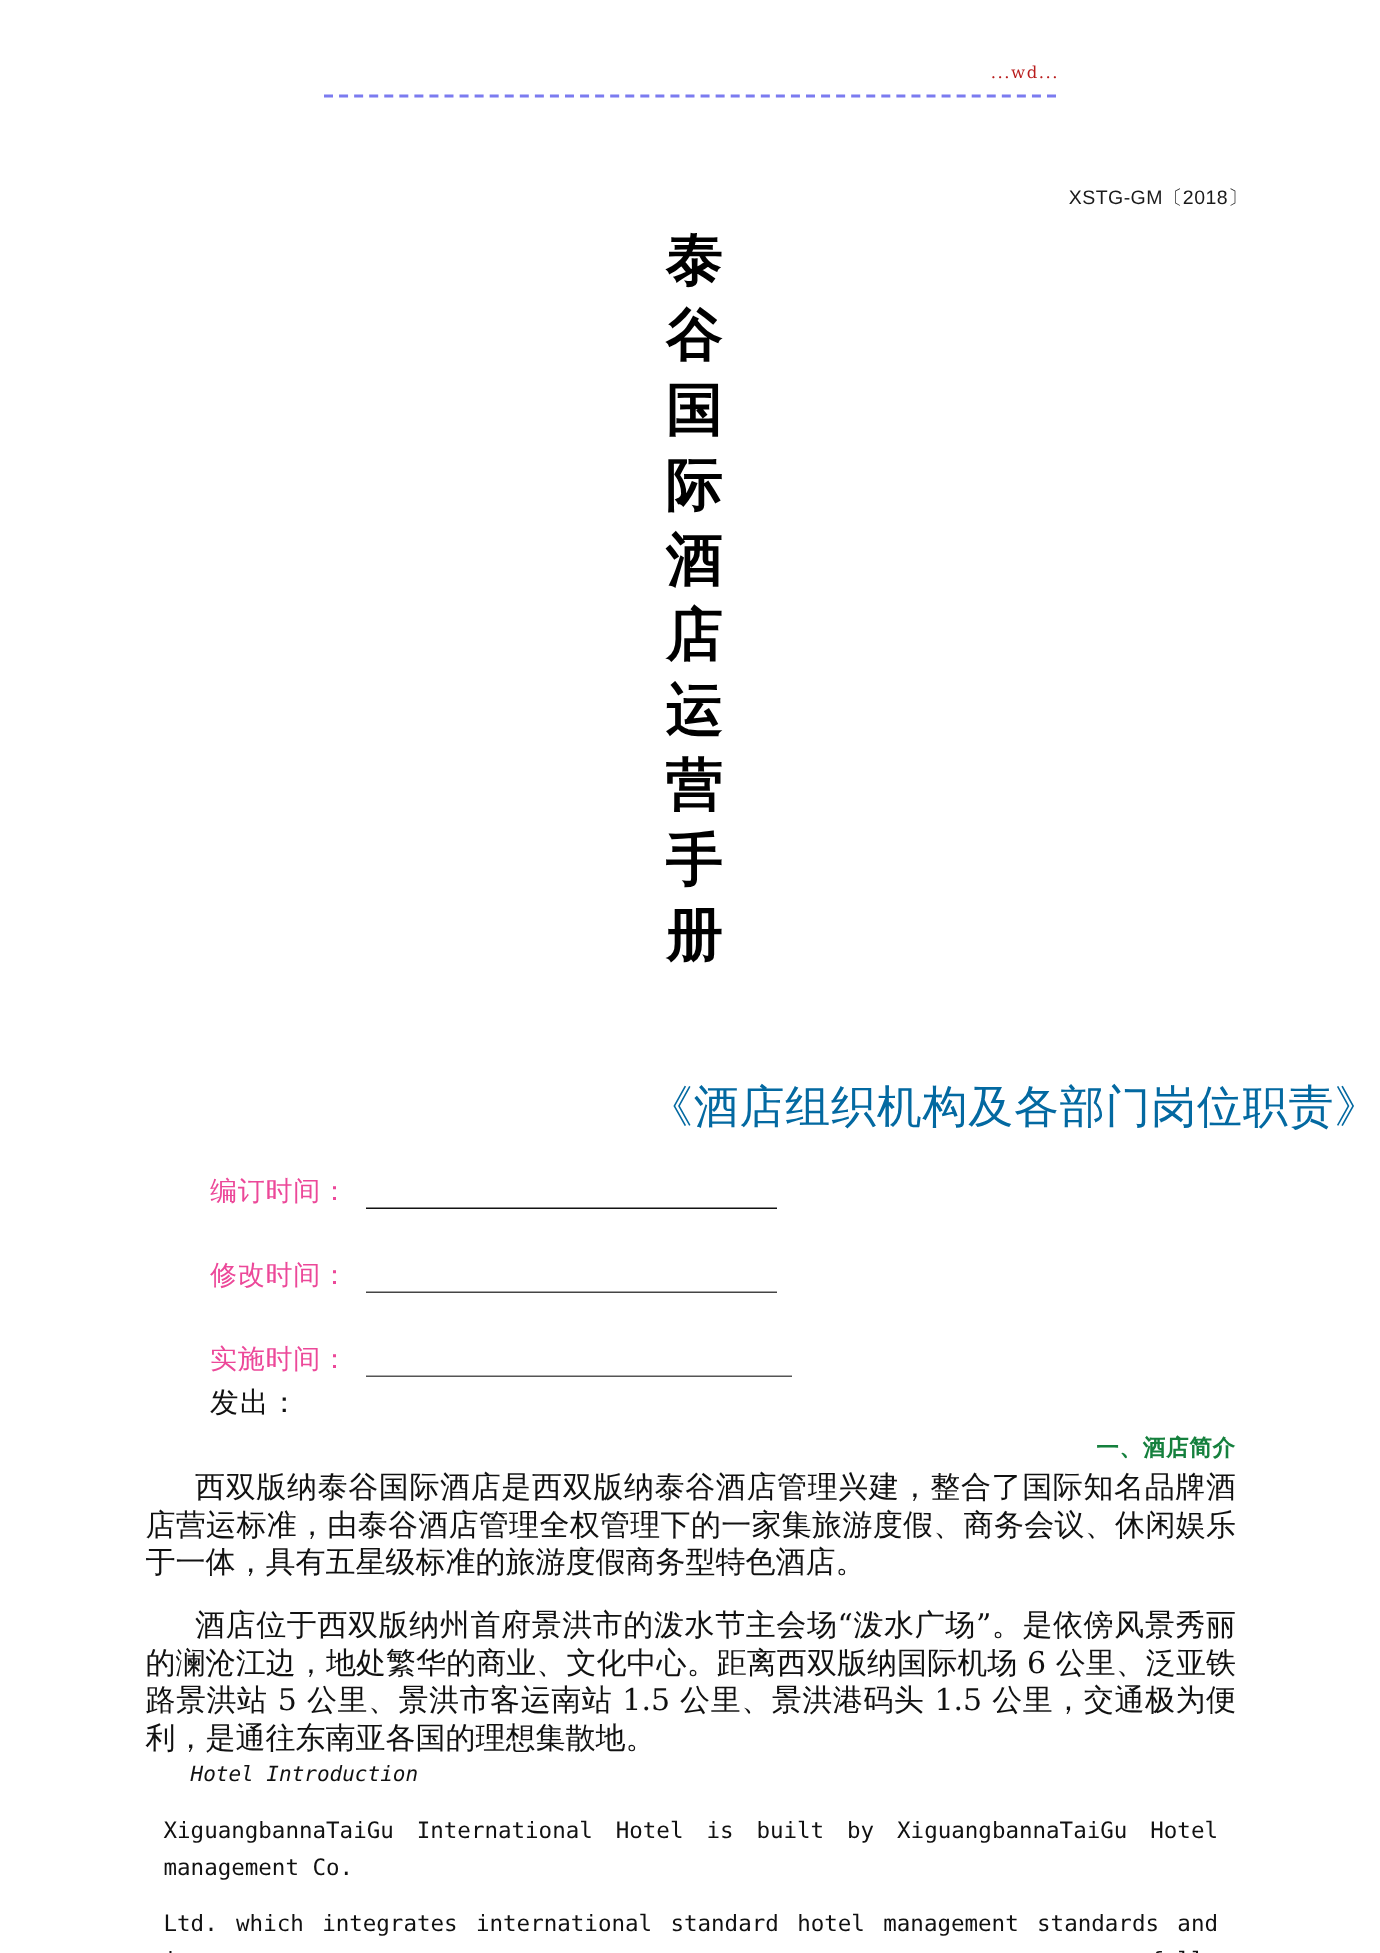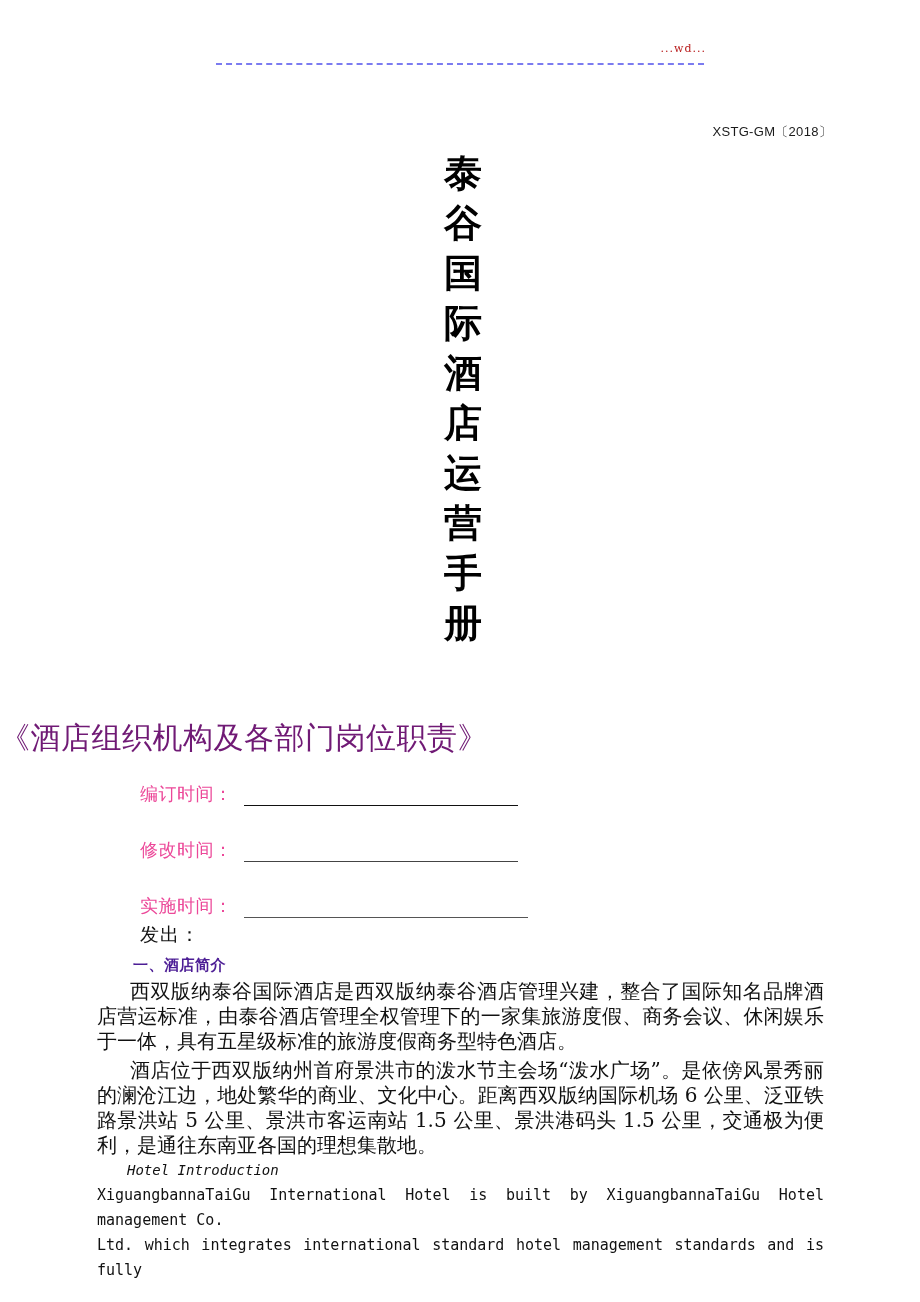--- a/index.html
+++ b/index.html
@@ -77,25 +77,25 @@
     color: #000;
     margin-left: 6px;
   }
 
   
   .subtitle {
     position: absolute;
     left: 0;
     right: 0;
     top: 718px;
-    text-align: left;
+    text-align: right;
     font-family: "DejaVu Serif", "Liberation Serif", serif;
     font-size: 30px;
     font-weight: 400;
-    color: #701a75;
+    color: #0369a1;
     letter-spacing: 0.5px;
   }
 
   
   .form-block {
     position: absolute;
     left: 140px;
     top: 782px;
     width: 700px;
   }
@@ -136,51 +136,52 @@
   .content {
     position: absolute;
     left: 97px;
     top: 956px;
     width: 727px;
   }
   .section-heading {
     font-family: Liberation Mono, monospace;
     font-weight: 700;
     font-size: 15px;
-    color: #4c1d95;
+    color: #15803d;
     margin: 0 0 4px 36px;
     letter-spacing: 0.5px;
+    text-align: right;
   }
   .para-cn {
     font-family: "DejaVu Serif", "Liberation Serif", serif;
     font-size: 20px;
     line-height: 25px;
     color: #111;
     margin: 0;
     text-align: justify;
     text-justify: inter-ideograph;
     text-indent: 33px;
   }
-  .para-cn + .para-cn { margin-top: 4px; }
+  .para-cn + .para-cn { margin-top: 17px; }
 
   .en-heading {
     font-family: "DejaVu Sans Mono", "Liberation Mono", monospace;
     font-size: 14px;
     line-height: 25px;
     color: #111;
     margin: 0;
     text-indent: 30px;
     font-style: italic;
   }
   .para-en {
     font-family: "DejaVu Sans Mono", "Liberation Mono", monospace;
     font-size: 15px;
     line-height: 25px;
     color: #111;
-    margin: 0;
+    margin: 12px;
     text-align: justify;
     word-spacing: 0px;
   }
   .para-en .line2 {
     display: block;
     text-align: justify;
     text-align-last: justify;
   }
 </style>
 </head>

